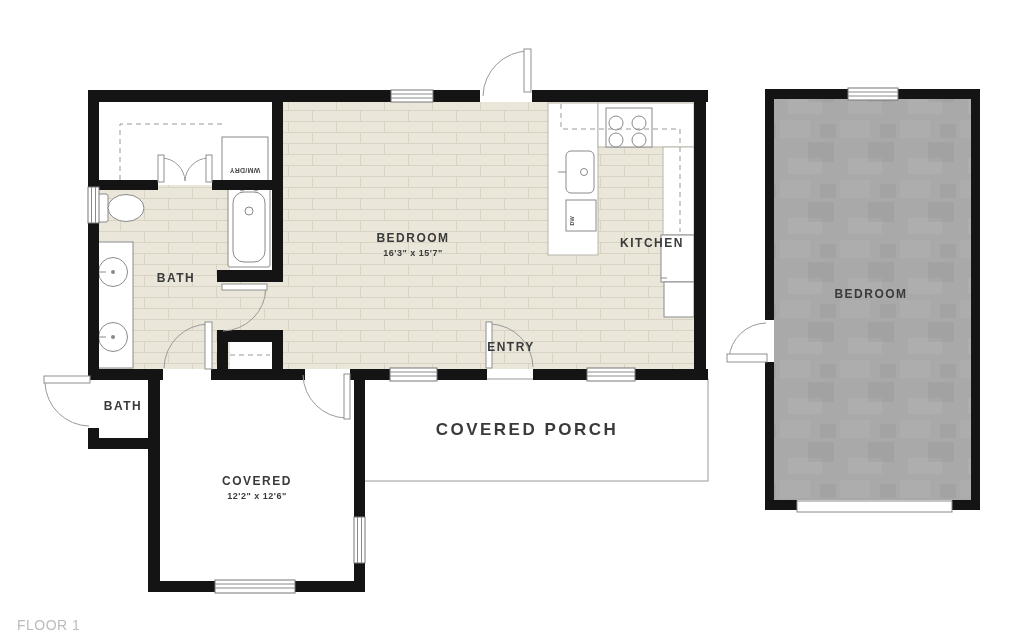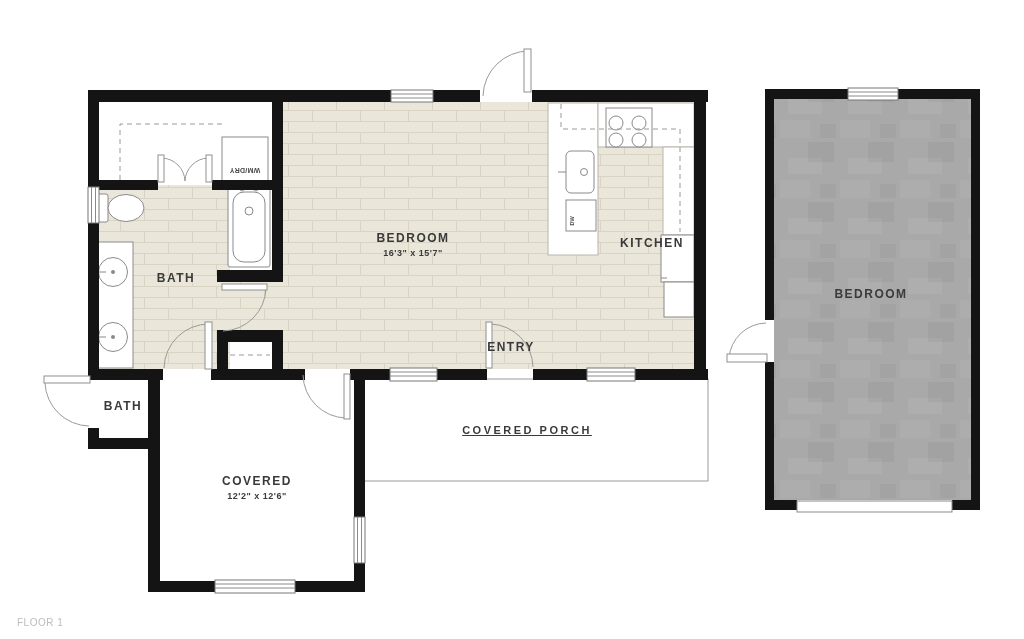--- a/index.html
+++ b/index.html
@@ -22,32 +22,32 @@
   .lbl{
     position:absolute;transform:translate(-50%,-50%);
     color:#3a3a3a;font-size:12px;font-weight:700;letter-spacing:1.5px;
     white-space:nowrap;z-index:5;
   }
   .dim{
     position:absolute;transform:translate(-50%,-50%);
     color:#3a3a3a;font-size:9px;font-weight:700;letter-spacing:.5px;
     white-space:nowrap;z-index:5;
   }
-  .porch-lbl{font-size:11px;letter-spacing:2.5px;text-decoration:underline;}
+  .porch-lbl{font-size:17px;letter-spacing:2.5px;}
   .appliance-lbl{
     position:absolute;transform:translate(-50%,-50%) rotate(180deg);
     color:#4a4a4a;font-size:7px;font-weight:700;letter-spacing:.3px;z-index:5;white-space:nowrap;
   }
   .dw-lbl{
     position:absolute;transform:translate(-50%,-50%) rotate(-90deg);
     color:#4a4a4a;font-size:5.5px;font-weight:700;z-index:5;white-space:nowrap;
   }
   .floor-tag{
     position:absolute;left:17px;top:617px;
-    color:#bcbcbc;font-size:10px;font-weight:400;letter-spacing:.5px;z-index:5;
+    color:#bcbcbc;font-size:14px;font-weight:400;letter-spacing:.5px;z-index:5;
   }
 </style>
 </head>
 <body>
 
 <div class="stage">
 
   <svg width="1024" height="639" viewBox="0 0 1024 639">
     <defs>
       <pattern id="planklines" width="96" height="22" patternUnits="userSpaceOnUse">

